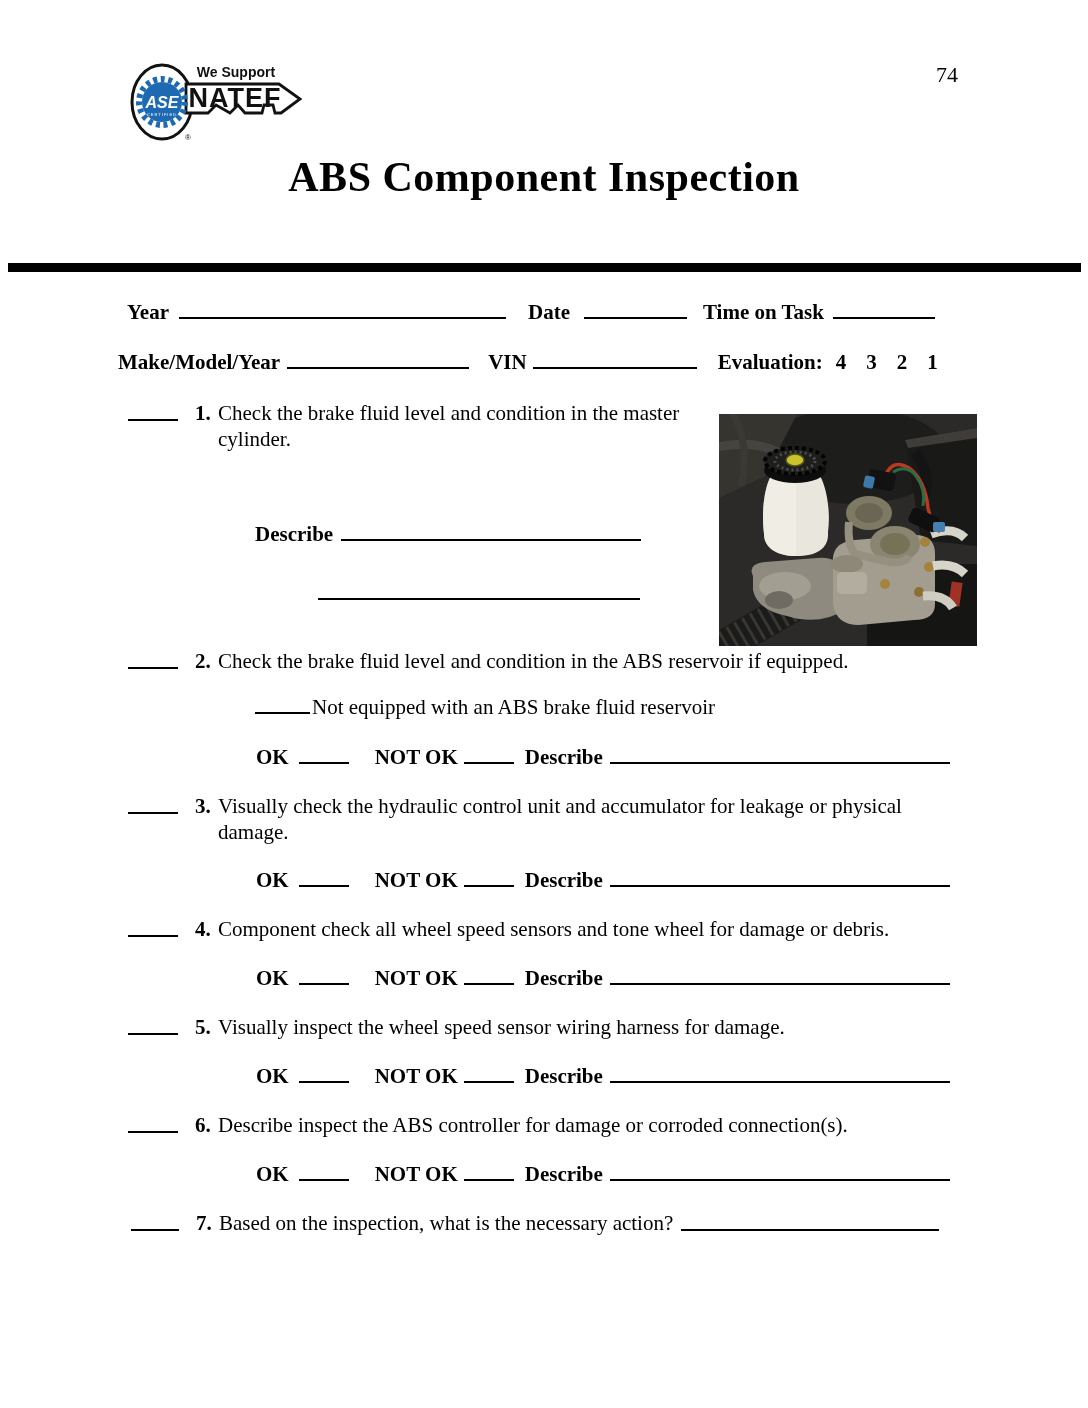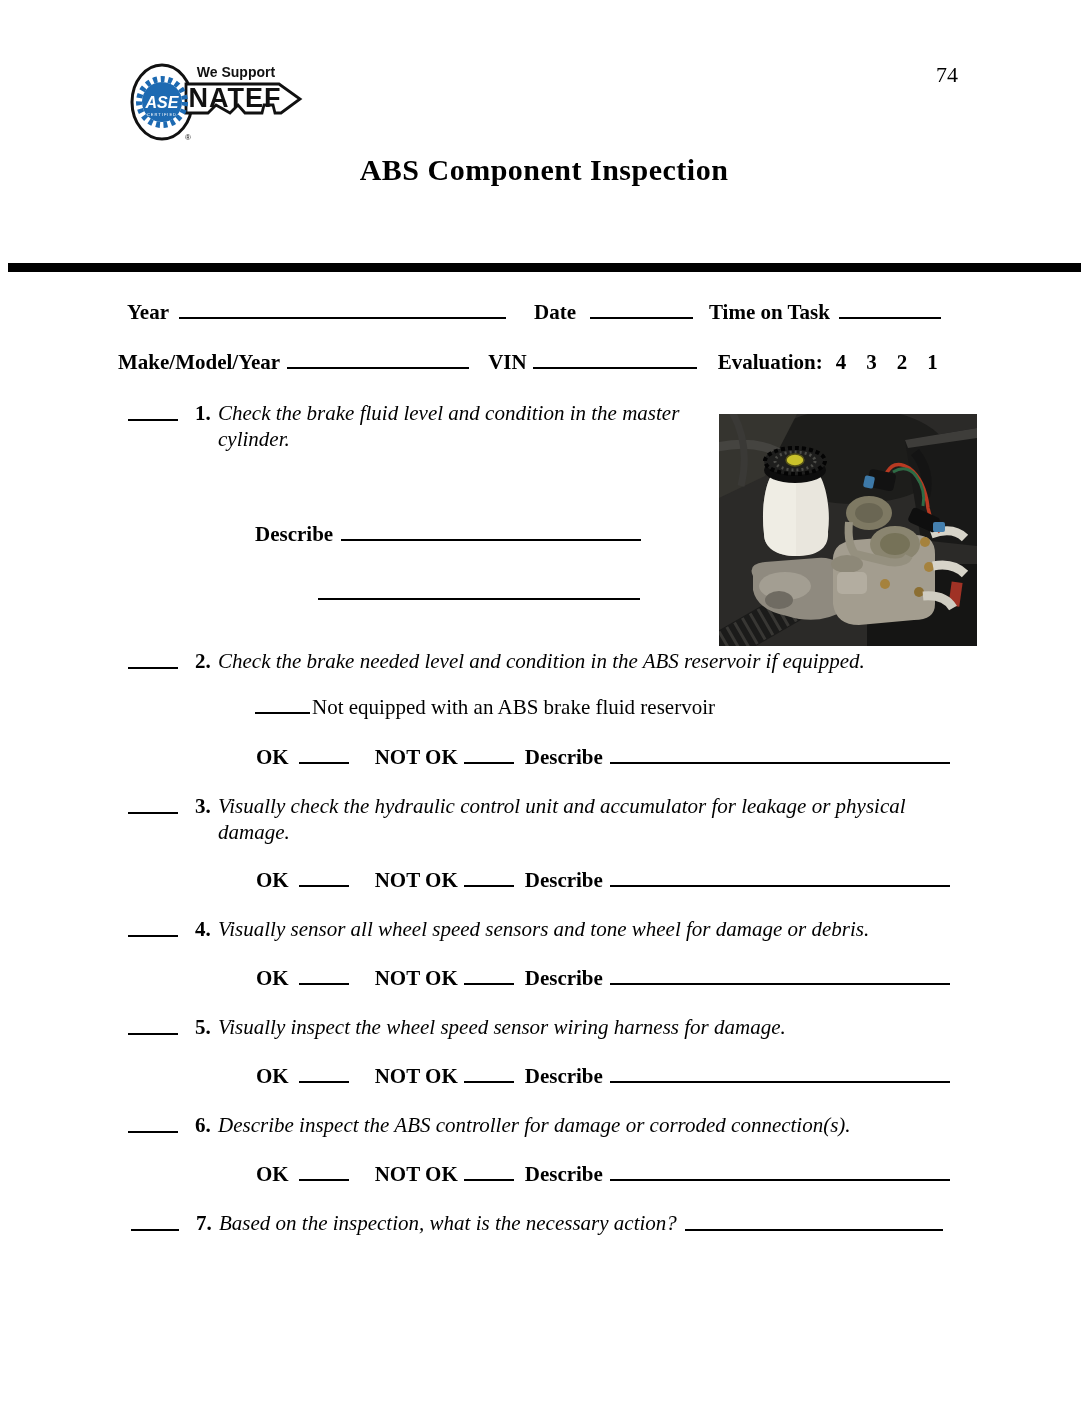--- a/index.html
+++ b/index.html
@@ -3,28 +3,28 @@
 <meta charset="utf-8">
 <style>
   html,body{margin:0;padding:0;background:#ffffff;}
   #page{
     position:relative;width:1088px;height:1408px;background:#fff;
     font-family:"Liberation Serif",serif;font-size:21px;color:#000;overflow:hidden;
   }
   .abs{position:absolute;white-space:nowrap;}
   .b{font-weight:bold;}
   .center{left:0;width:1088px;text-align:center;}
-  .title{font-size:30px;font-weight:bold;letter-spacing:0.5px;}
+  .title{font-size:42px;font-weight:bold;letter-spacing:0.5px;}
   .sub{font-size:21px;}
   .rule{position:absolute;background:#000;}
   .bl{display:inline-block;border-bottom:2px solid #000;height:16px;vertical-align:baseline;}
   .item{position:absolute;display:flex;align-items:flex-start;line-height:26px;}
   .lead{flex:none;width:50px;height:17px;border-bottom:2px solid #000;margin-top:2px;}
   .num{flex:none;font-weight:bold;margin-left:17px;width:23px;}
-  .itxt{line-height:26px;font-style:italic;}
+  .itxt{line-height:26px;}
   .okrow{position:absolute;white-space:nowrap;font-weight:bold;}
   svg text{font-family:"Liberation Sans",sans-serif;}
 </style>
 </head>
 <body>
 
 <div id="page">
 
   <svg class="abs" style="left:128px;top:54px;" width="180" height="90" viewBox="0 0 180 90" aria-hidden="true">
 
@@ -42,21 +42,21 @@
     <text x="107" y="53" text-anchor="middle" font-size="27" font-weight="bold" letter-spacing="1" fill="#111">NATEF</text>
   </svg>
 
   <div class="abs" style="left:936px;top:62px;font-size:22px;">74</div>
 
   <div class="abs center title" style="top:153px;">ABS Component Inspection</div>
 
   <div class="rule" style="left:8px;top:263px;width:1073px;height:9px;"></div>
 
   <div class="abs" style="left:127px;top:300px;">
-    <span class="b">Year</span><span class="bl" style="width:327px;margin-left:10px;"></span><span class="b" style="margin-left:28px;">Date</span><span class="bl" style="width:103px;margin-left:14px;"></span><span class="b" style="margin-left:16px;">Time on Task</span><span class="bl" style="width:102px;margin-left:9px;"></span>
+    <span class="b">Year</span><span class="bl" style="width:327px;margin-left:10px;"></span><span class="b" style="margin-left:22px;">Date</span><span class="bl" style="width:103px;margin-left:14px;"></span><span class="b" style="margin-left:16px;">Time on Task</span><span class="bl" style="width:102px;margin-left:9px;"></span>
   </div>
 
   <div class="abs" style="left:118px;top:350px;">
     <span class="b">Make/Model/Year</span><span class="bl" style="width:182px;margin-left:7px;"></span><span class="b" style="margin-left:19px;">VIN</span><span class="bl" style="width:164px;margin-left:6px;"></span><span class="b" style="margin-left:21px;">Evaluation:</span><span class="b" style="margin-left:13px;">4</span><span class="b" style="margin-left:20px;">3</span><span class="b" style="margin-left:20px;">2</span><span class="b" style="margin-left:20px;">1</span>
   </div>
 
   <div class="item" style="left:128px;top:400px;">
     <span class="lead"></span>
     <span class="num">1.</span>
     <div class="itxt" style="width:485px;">Check the brake fluid level and condition in the master cylinder.</div>
@@ -118,42 +118,42 @@
     <path d="M174,58 Q188,50 197,62 Q207,76 204,92" stroke="#2e6b45" stroke-width="3" fill="none"></path>
     <rect x="149" y="57" width="27" height="18" rx="4" fill="#121212" transform="rotate(12 162 66)"></rect>
     <rect x="145" y="62" width="10" height="12" rx="2" fill="#3d79a8" transform="rotate(12 150 68)"></rect>
     <rect x="190" y="98" width="30" height="16" rx="4" fill="#0f0f0f" transform="rotate(24 205 106)"></rect>
     <rect x="214" y="108" width="12" height="10" rx="2" fill="#447fae"></rect>
   </svg>
 
   <div class="item" style="left:128px;top:648px;">
     <span class="lead"></span>
     <span class="num">2.</span>
-    <div class="itxt" style="width:760px;">Check the brake needed level and condition in the ABS reservoir if equipped.</div>
+    <div class="itxt" style="width:760px;">Check the brake fluid level and condition in the ABS reservoir if equipped.</div>
   </div>
   <div class="abs" style="left:255px;top:695px;">
     <span class="bl" style="width:55px;"></span><span style="margin-left:2px;">Not equipped with an ABS brake fluid reservoir</span>
   </div>
   <div class="okrow" style="left:256px;top:745px;">
     <span>OK</span><span class="bl" style="width:50px;margin-left:10px;"></span><span style="margin-left:26px;">NOT OK</span><span class="bl" style="width:50px;margin-left:6px;"></span><span style="margin-left:11px;">Describe</span><span class="bl" style="width:340px;margin-left:7px;"></span>
   </div>
 
   <div class="item" style="left:128px;top:793px;">
     <span class="lead"></span>
     <span class="num">3.</span>
     <div class="itxt" style="width:730px;">Visually check the hydraulic control unit and accumulator for leakage or physical damage.</div>
   </div>
   <div class="okrow" style="left:256px;top:868px;">
     <span>OK</span><span class="bl" style="width:50px;margin-left:10px;"></span><span style="margin-left:26px;">NOT OK</span><span class="bl" style="width:50px;margin-left:6px;"></span><span style="margin-left:11px;">Describe</span><span class="bl" style="width:340px;margin-left:7px;"></span>
   </div>
 
   <div class="item" style="left:128px;top:916px;">
     <span class="lead"></span>
     <span class="num">4.</span>
-    <div class="itxt" style="width:760px;">Visually sensor all wheel speed sensors and tone wheel for damage or debris.</div>
+    <div class="itxt" style="width:760px;">Component check all wheel speed sensors and tone wheel for damage or debris.</div>
   </div>
   <div class="okrow" style="left:256px;top:966px;">
     <span>OK</span><span class="bl" style="width:50px;margin-left:10px;"></span><span style="margin-left:26px;">NOT OK</span><span class="bl" style="width:50px;margin-left:6px;"></span><span style="margin-left:11px;">Describe</span><span class="bl" style="width:340px;margin-left:7px;"></span>
   </div>
 
   <div class="item" style="left:128px;top:1014px;">
     <span class="lead"></span>
     <span class="num">5.</span>
     <div class="itxt" style="width:760px;">Visually inspect the wheel speed sensor wiring harness for damage.</div>
   </div>

